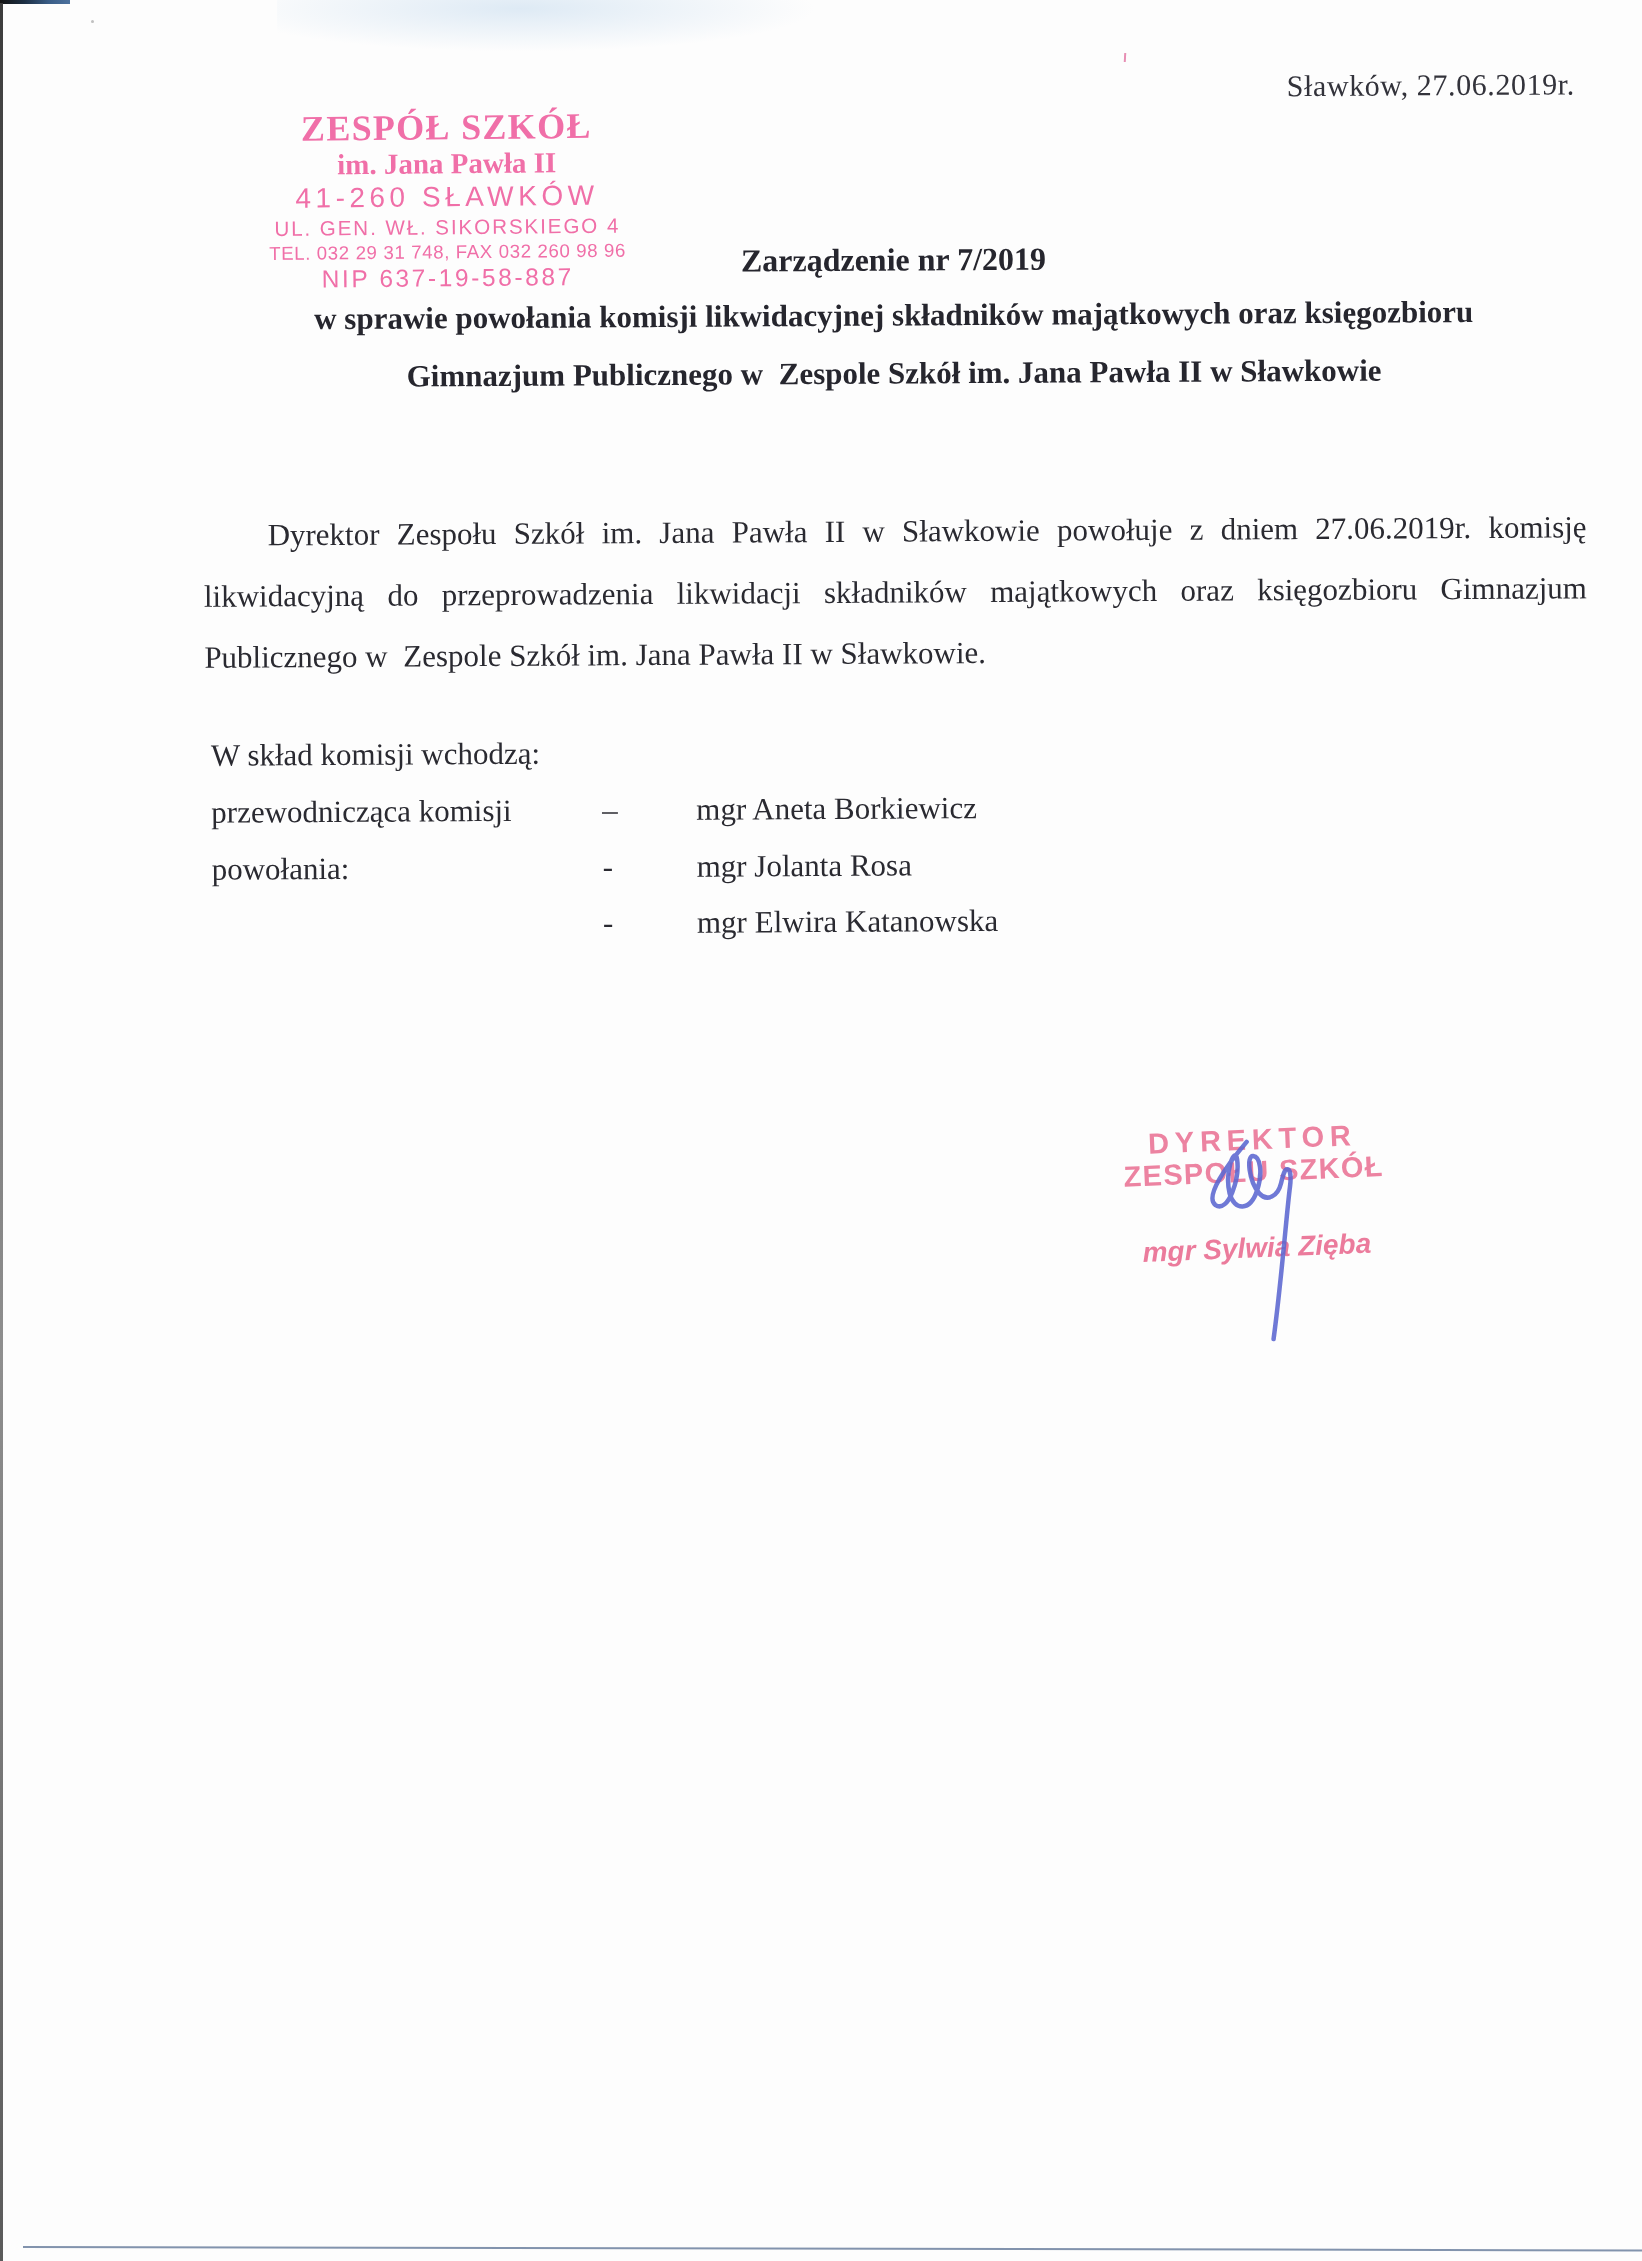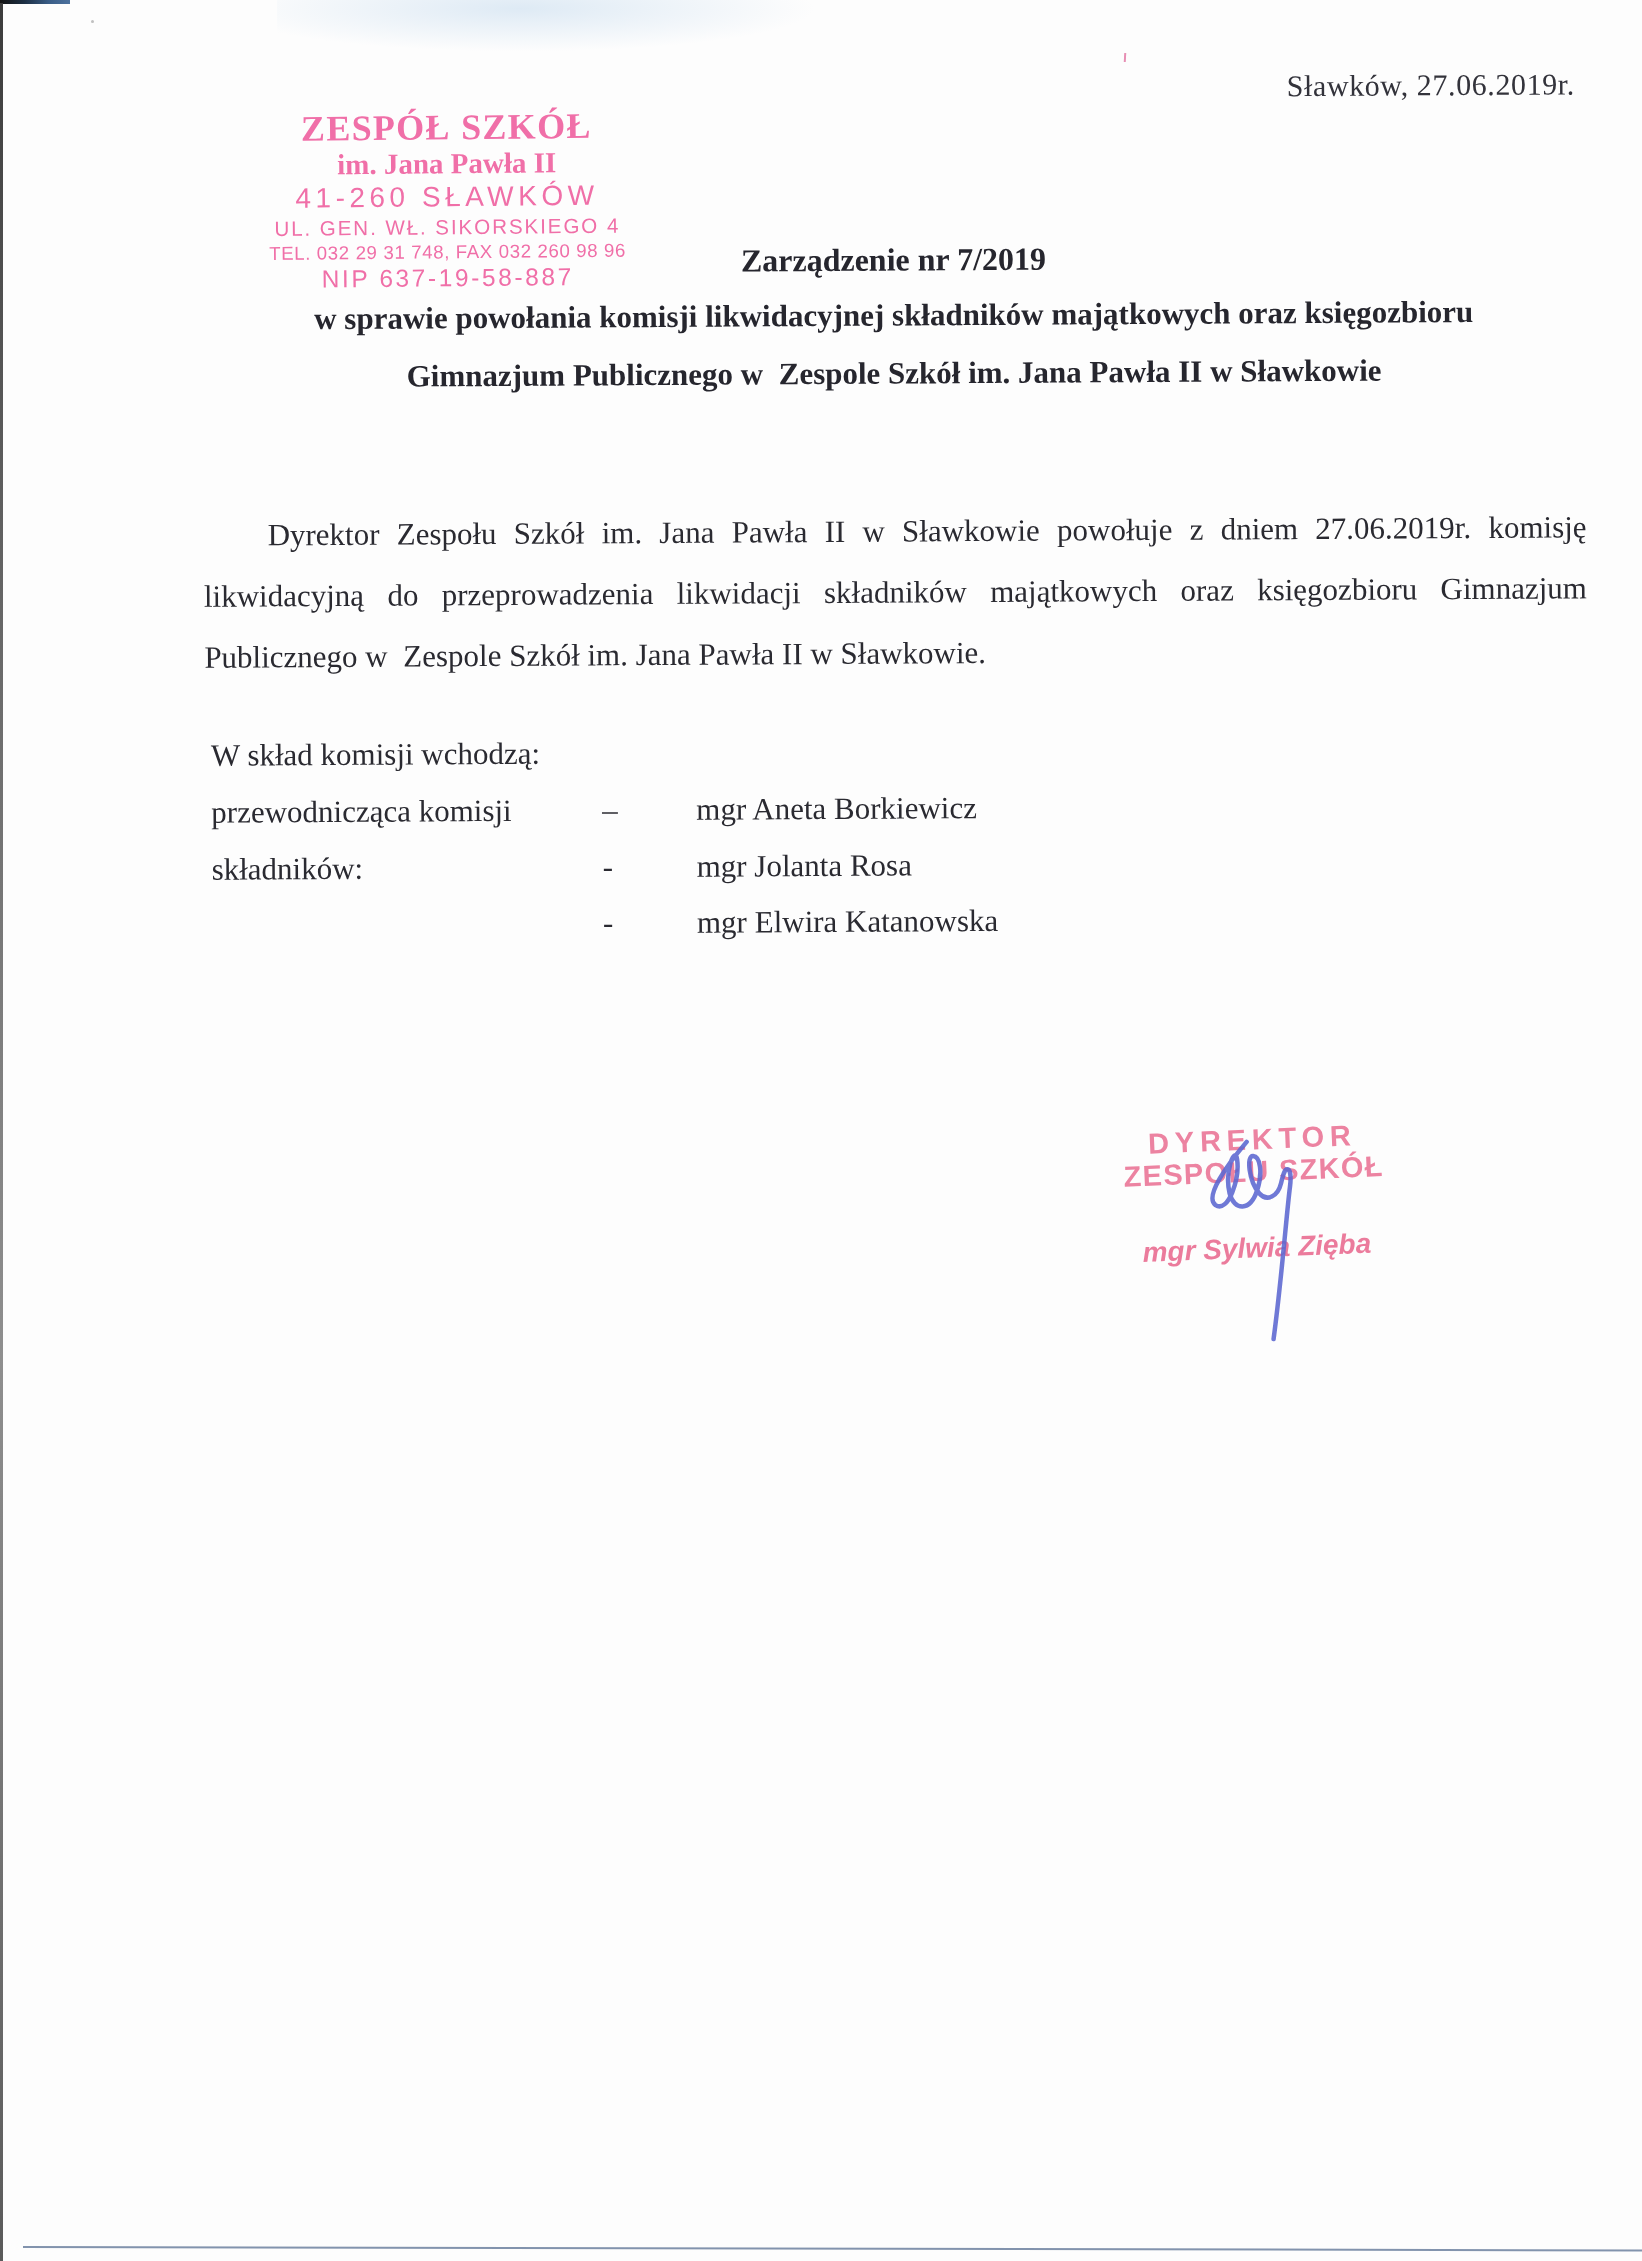--- a/index.html
+++ b/index.html
@@ -125,21 +125,21 @@
   <div id="body-line-1" class="body-line jline">Dyrektor Zespołu Szkół im. Jana Pawła II w Sławkowie powołuje z dniem 27.06.2019r. komisję</div>
   <div id="body-line-2" class="body-line jline">likwidacyjną do przeprowadzenia likwidacji składników majątkowych oraz księgozbioru Gimnazjum</div>
   <div id="body-line-3" class="body-line">Publicznego w  Zespole Szkół im. Jana Pawła II w Sławkowie.</div>
 
   <div id="committee-heading" class="doc-text">W skład komisji wchodzą:</div>
 
   <div class="doc-text role-col crow-1">przewodnicząca komisji</div>
   <div class="doc-text dash-col crow-1">–</div>
   <div class="doc-text name-col crow-1">mgr Aneta Borkiewicz</div>
 
-  <div class="doc-text role-col crow-2">składników:</div>
+  <div class="doc-text role-col crow-2">powołania:</div>
   <div class="doc-text dash-col crow-2">-</div>
   <div class="doc-text name-col crow-2">mgr Jolanta Rosa</div>
 
   <div class="doc-text role-col crow-3"></div>
   <div class="doc-text dash-col crow-3">-</div>
   <div class="doc-text name-col crow-3">mgr Elwira Katanowska</div>
 
   <div id="director-stamp">
     <div class="d-l1">DYREKTOR</div>
     <div class="d-l2">ZESPOŁU SZKÓŁ</div>

